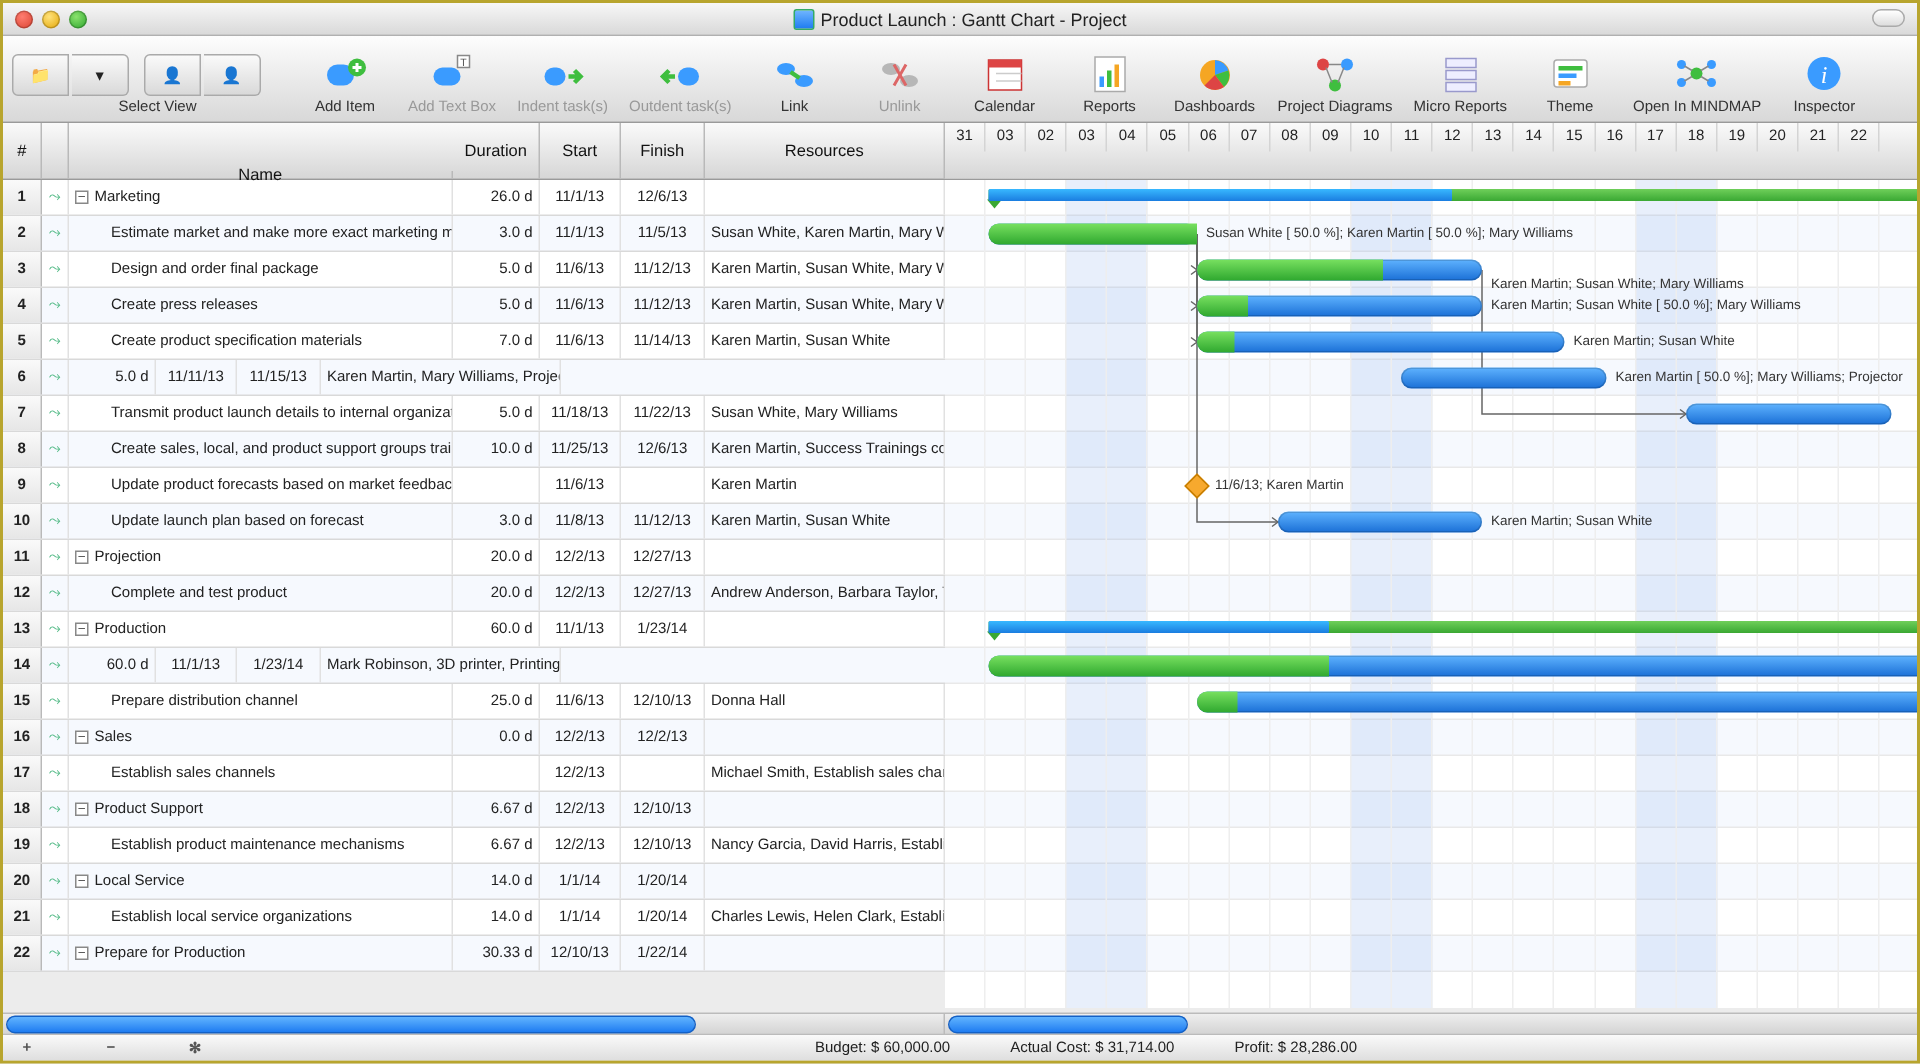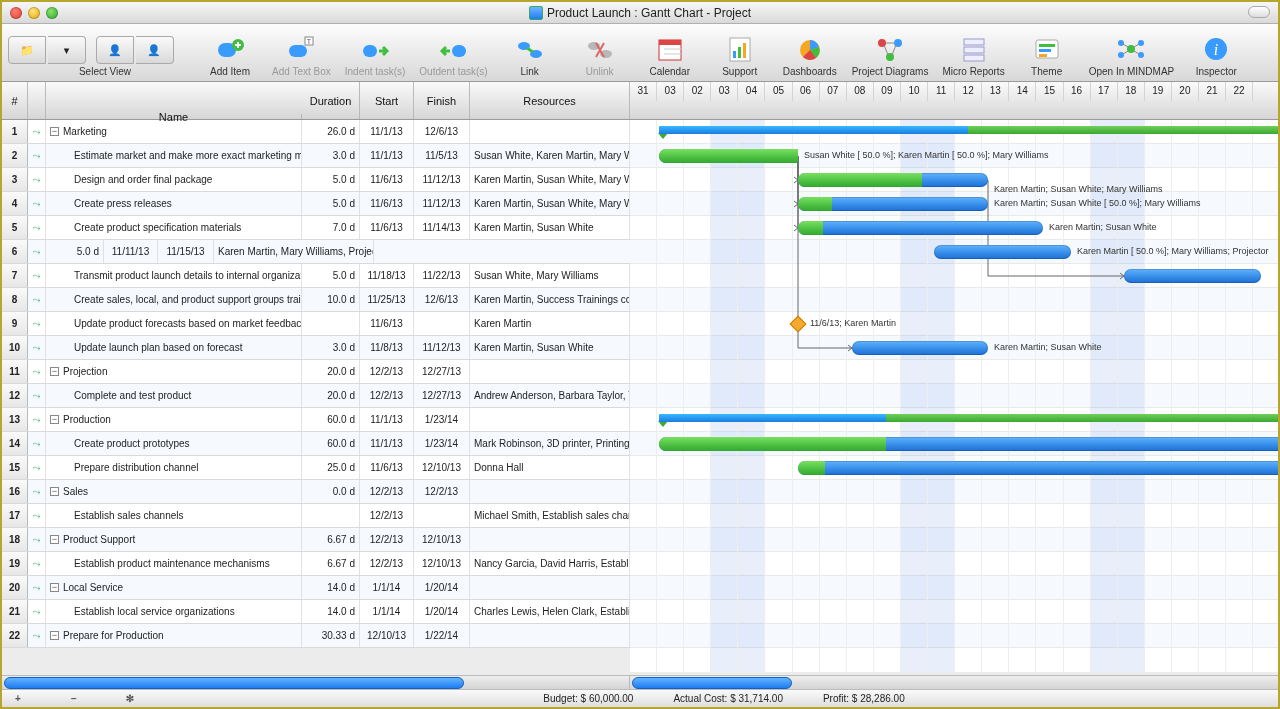--- a/index.html
+++ b/index.html
@@ -189,21 +189,21 @@
       </div>
       <div class="tb-item">
         <div class="ic">
           <svg viewBox="0 0 32 28">
             <rect x="6" y="3" width="20" height="23" fill="#fff" stroke="#aaa"></rect>
             <rect x="9" y="16" width="3" height="7" fill="#3a9bff"></rect>
             <rect x="14" y="12" width="3" height="11" fill="#3fbe3f"></rect>
             <rect x="19" y="8" width="3" height="15" fill="#f5a623"></rect>
           </svg>
         </div>
-        <div class="label">Support</div>
+        <div class="label">Reports</div>
       </div>
       <div class="tb-item">
         <div class="ic">
           <svg viewBox="0 0 32 28">
             <circle cx="16" cy="15" r="10" fill="#f5a623"></circle>
             <path d="M16 15 L16 5 A10 10 0 0 1 25 12 Z" fill="#3a9bff"></path>
             <path d="M16 15 L25 12 A10 10 0 0 1 22 23 Z" fill="#3fbe3f"></path>
             <path d="M16 15 L22 23 A10 10 0 0 1 9 22 Z" fill="#d44"></path>
           </svg>
         </div>
@@ -445,21 +445,20 @@
         <div class="cell cell-dur">60.0 d</div>
         <div class="cell cell-start">11/1/13</div>
         <div class="cell cell-fin">1/23/14</div>
         <div class="cell cell-res"></div>
       </div>
       <div class="row">
         <div class="cell cell-num">14</div>
         <div class="cell cell-ic">
           <span class="link-ic">⤳</span>
         </div>
-        <div class="cell cell-name indent1">Create product prototypes</div>
         <div class="cell cell-dur">60.0 d</div>
         <div class="cell cell-start">11/1/13</div>
         <div class="cell cell-fin">1/23/14</div>
         <div class="cell cell-res">Mark Robinson, 3D printer, Printing materials</div>
       </div>
       <div class="row">
         <div class="cell cell-num">15</div>
         <div class="cell cell-ic">
           <span class="link-ic">⤳</span>
         </div>

